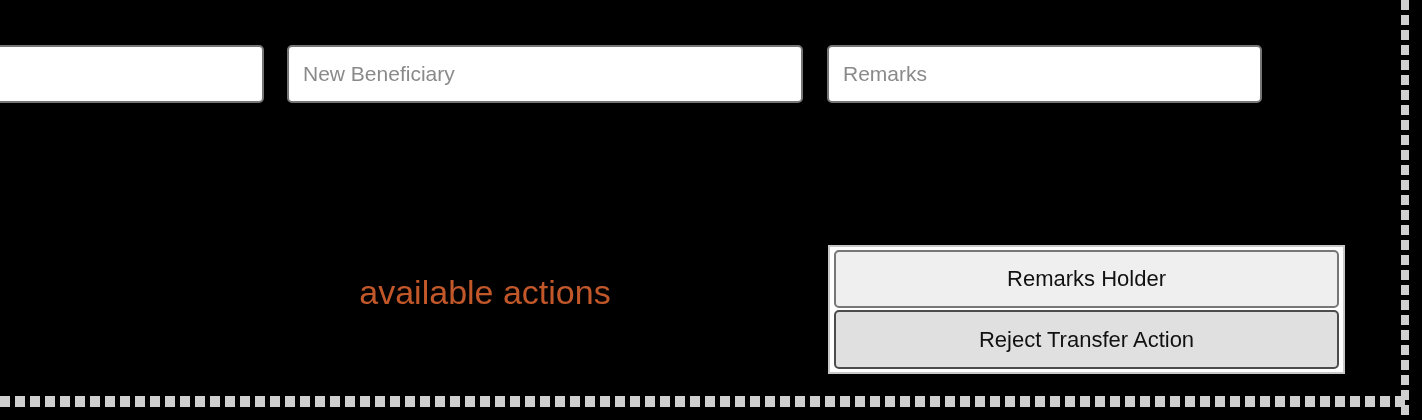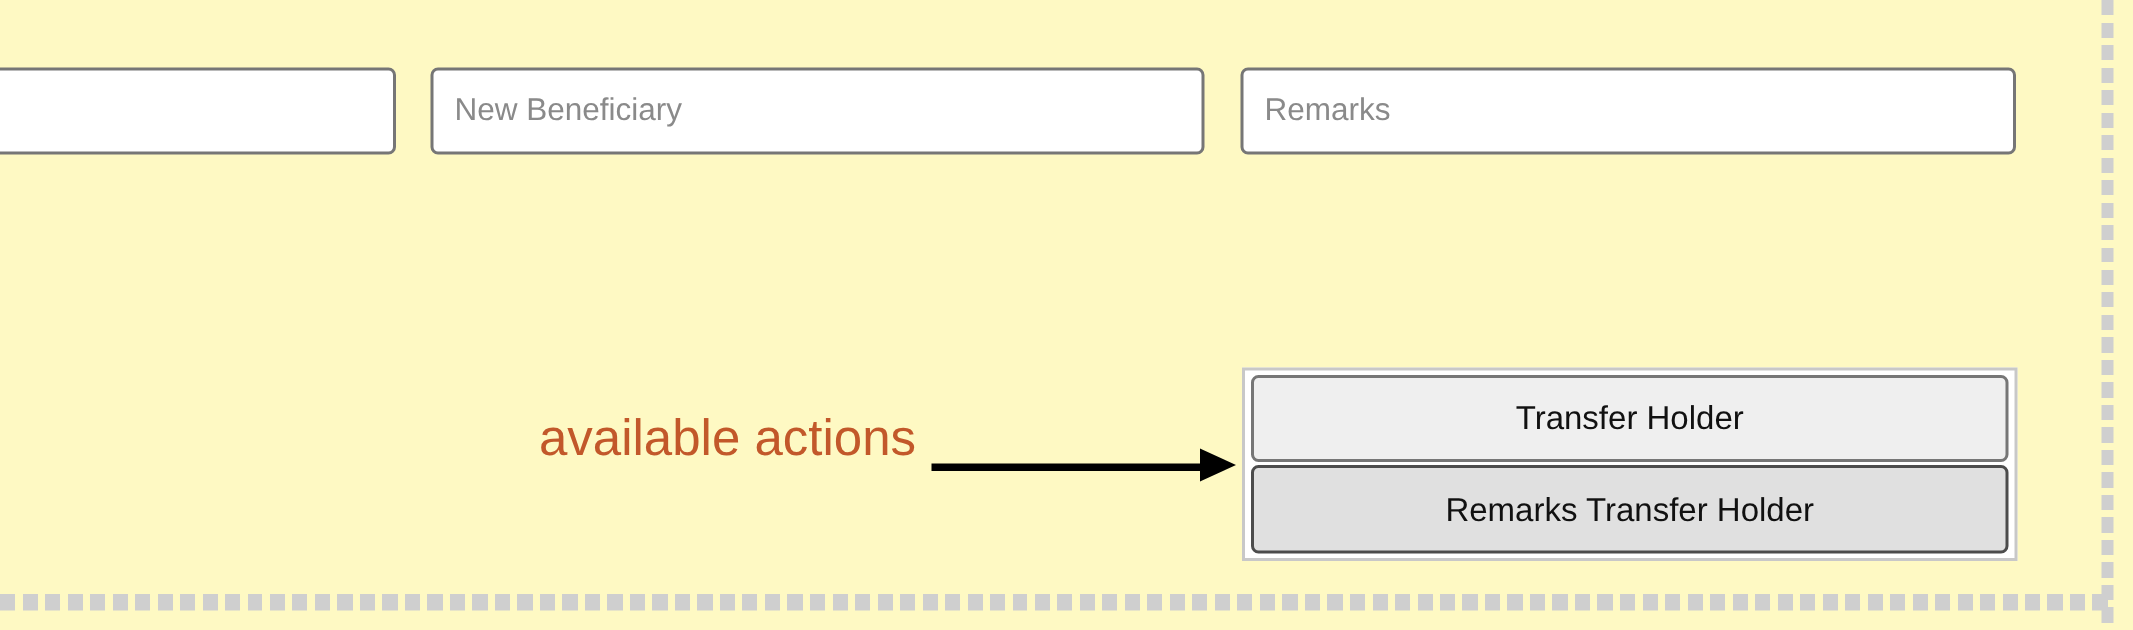--- a/index.html
+++ b/index.html
@@ -1,21 +1,21 @@
 <!DOCTYPE html>
 <html><head>
 <meta charset="utf-8">
 <style>
   html, body { margin: 0; padding: 0; background: #ffffff; }
   * { box-sizing: border-box; }
   .canvas {
     position: relative;
     width: 1422px;
     height: 420px;
-    background: #fef9c3;
+    background: #000000;
     overflow: hidden;
     font-family: "Liberation Sans", "DejaVu Sans", sans-serif;
   }
 
   
   .field {
     position: absolute;
     top: 45px;
     height: 58px;
     border: 2px solid #767676;
@@ -23,21 +23,21 @@
     background: #ffffff;
     font-family: "Liberation Sans", "DejaVu Sans", sans-serif;
     font-size: 21px;
     color: #333333;
     padding: 0 14px;
     outline: none;
   }
   .field::placeholder { color: #8a8a8a; opacity: 1; }
   .field-truncated { left: -30px; width: 294px; border-radius: 0 5px 5px 0; }
   .field-beneficiary { left: 287px; width: 516px; }
-  .field-remarks { left: 827px; width: 517px; }
+  .field-remarks { left: 827px; width: 435px; }
 
   
   .action-btn {
     position: absolute;
     left: 853px; top: 165px;
     width: 492px; height: 76px;
     background: #efefef;
     border: 2px solid #767676;
     border-radius: 5px;
     display: flex; align-items: center; justify-content: center;
@@ -121,23 +121,23 @@
 
   <input class="field field-truncated" placeholder="" style="">
 
   <input class="field field-beneficiary" placeholder="New Beneficiary" style="">
 
   <input class="field field-remarks" placeholder="Remarks" style="">
 
 
   <div class="menu-panel"></div>
 
-  <div class="menu-item menu-item-a">Transfer Holder</div>
+  <div class="menu-item menu-item-a">Remarks Holder</div>
 
-  <div class="menu-item menu-item-b">Remarks Transfer Holder</div>
+  <div class="menu-item menu-item-b">Reject Transfer Action</div>
 
   <div class="note">
     <div>available actions</div>
   </div>
 
   <div class="arrow-line"></div>
   <div class="arrow-head"></div>
 
   <div class="dash-bottom"></div>
   <div class="dash-right"></div>

